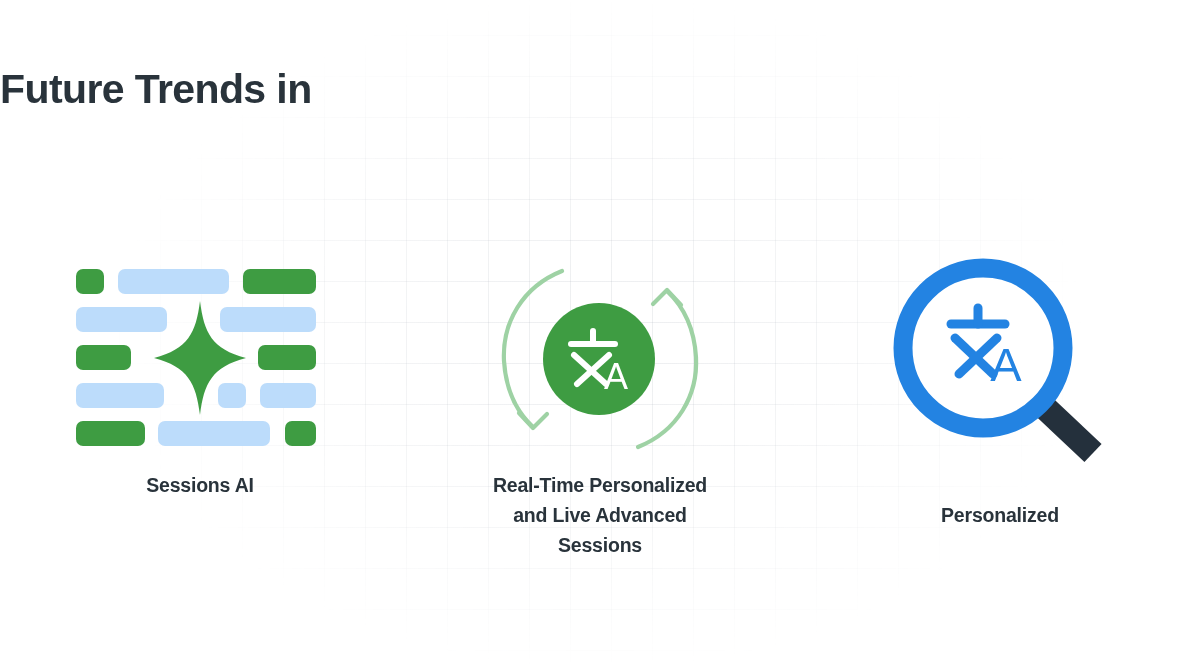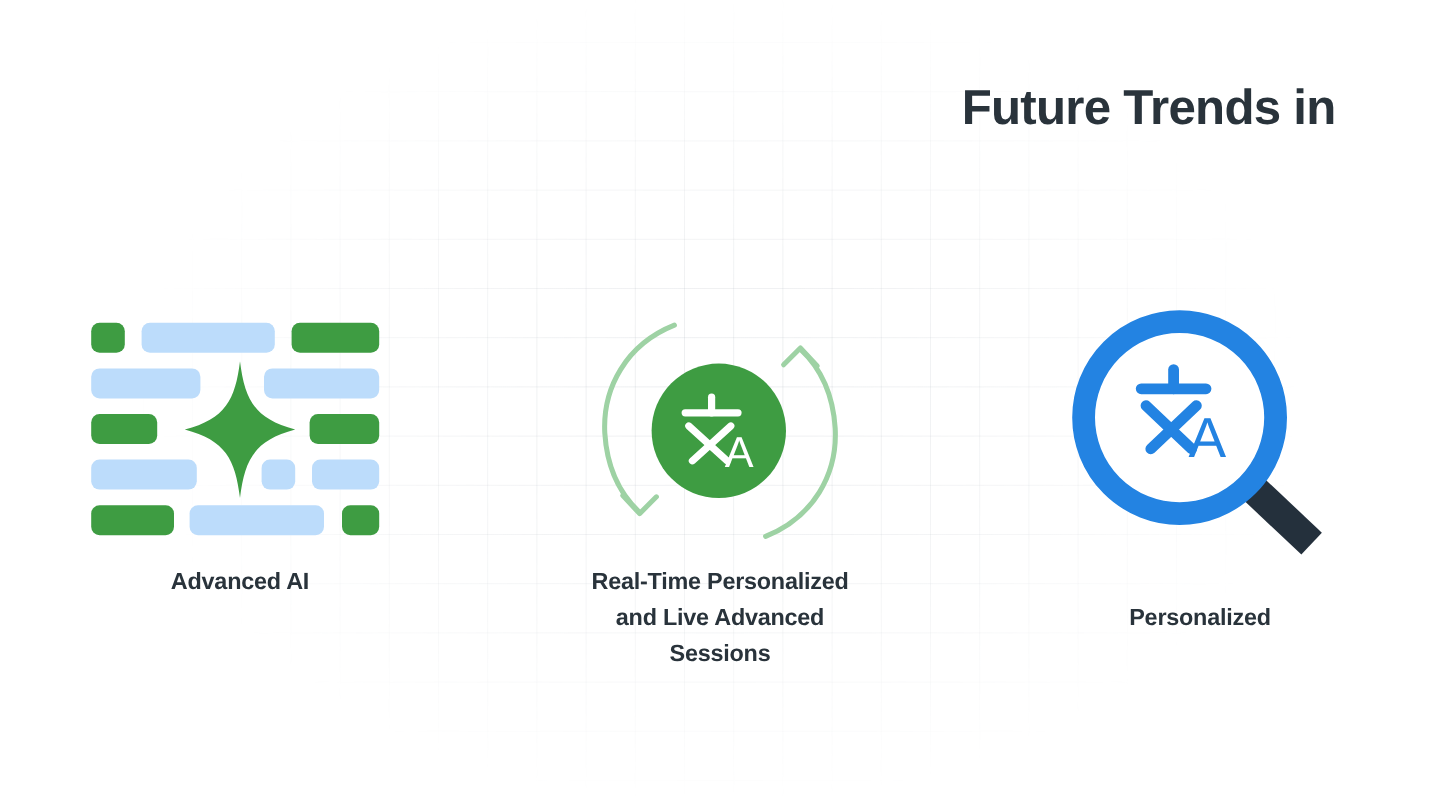--- a/index.html
+++ b/index.html
@@ -34,24 +34,24 @@
     background-size: 41px 41px;
     background-position: -4px -6px;
     -webkit-mask-image: radial-gradient(ellipse 46% 58% at 50% 50%, #000 15%, rgba(0,0,0,0.55) 55%, transparent 88%);
     mask-image: radial-gradient(ellipse 46% 58% at 50% 50%, #000 15%, rgba(0,0,0,0.55) 55%, transparent 88%);
     pointer-events: none;
   }
 
   
   .title {
     position: absolute;
-    left: 12px;
+    left: 0;
     top: 63px;
     width: 1101px;
-    text-align: right;
+    text-align: left;
     font-size: 41px;
     line-height: 53px;
     font-weight: 700;
     letter-spacing: -0.6px;
     color: #29333b;
   }
   .title .line { display: block; }
 
   
   .columns {
@@ -151,21 +151,21 @@
 
           <svg class="sparkle" viewBox="0 0 92 114">
             <path d="M46 0
                      C 50 32, 58 48, 92 57
                      C 58 66, 50 82, 46 114
                      C 42 82, 34 66, 0 57
                      C 34 48, 42 32, 46 0 Z" fill="#3e9c42"></path>
           </svg>
         </div>
       </div>
-      <div class="caption">Advanced AI</div>
+      <div class="caption">Sessions AI</div>
     </div>
 
     <div class="column">
       <div class="icon-slot">
         <div class="rt-icon">
 
           <svg class="arcs" width="200" height="196" viewBox="0 0 200 196">
             <g fill="none" stroke="#9ed2a4" stroke-width="4.2" stroke-linecap="round" stroke-linejoin="round">
 
               <path d="M 62 10 C 22 26, 2 62, 4 100 C 6 132, 18 152, 33 166"></path>

